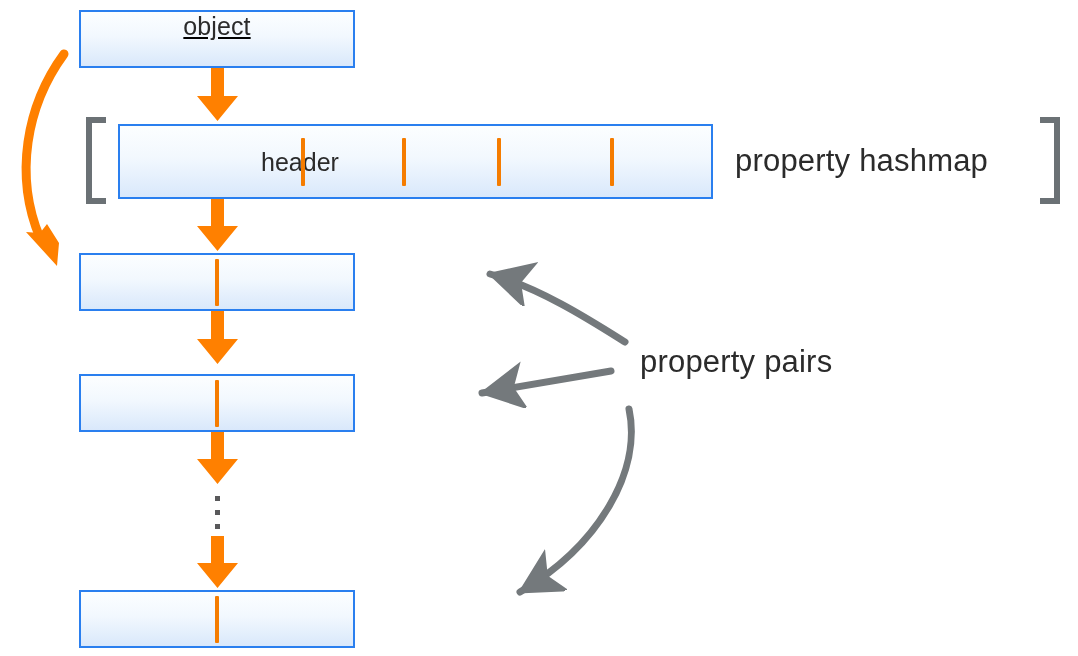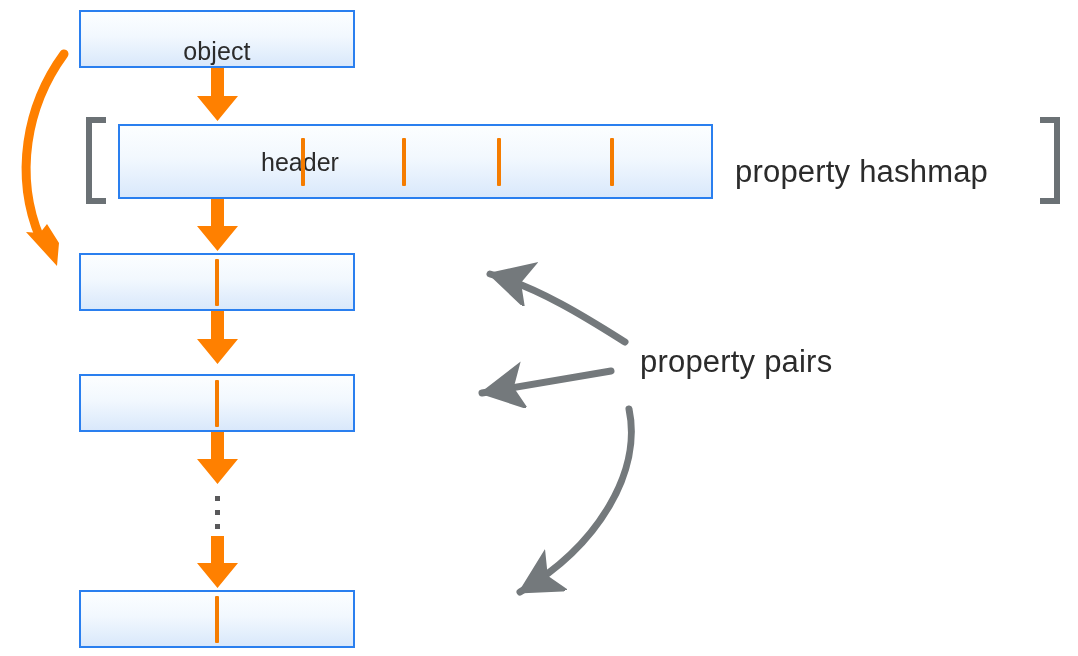--- a/index.html
+++ b/index.html
@@ -24,22 +24,23 @@
     width: 1078px;
     height: 656px;
     pointer-events: none;
   }
   .box {
     position: absolute;
     box-sizing: border-box;
     border: 2px solid #2a7fef;
     background: linear-gradient(to bottom, #fcfeff 0%, #f2f8fe 45%, #d9e8fb 100%);
     display: flex;
-    align-items: flex-end;
+    align-items: flex-start;
     justify-content: center;
+    text-decoration: underline;
   }
   .box-label {
     font-size: 25px;
     color: #2b2b2b;
     letter-spacing: 0.1px;
     white-space: nowrap;
   }
   .box-header-label {
     position: absolute;
     left: 0;
@@ -156,17 +157,17 @@
     <div class="ellipsis-dot" style="left:215px; top:524px;"></div>
   </div>
 
   <div class="box" style="left:79px; top:590px; width:276px; height:58px;">
   </div>
   <div class="tick" style="left:215px; top:596px; height:47px;"></div>
 
   <div class="bracket bracket-left" style="left:86px; top:117px; width:20px; height:87px;"></div>
   <div class="bracket bracket-right" style="left:1040px; top:117px; width:20px; height:87px;"></div>
 
-  <div class="side-label" style="left:735px; top:154px;text-align:center;">property hashmap</div>
+  <div class="side-label" style="left:735px; top:143px;text-align:center;">property hashmap</div>
 
   <div class="side-label" style="left:633px; top:344px;margin-left:7px;">property pairs</div>
 
 </div>
 
 </body></html>

